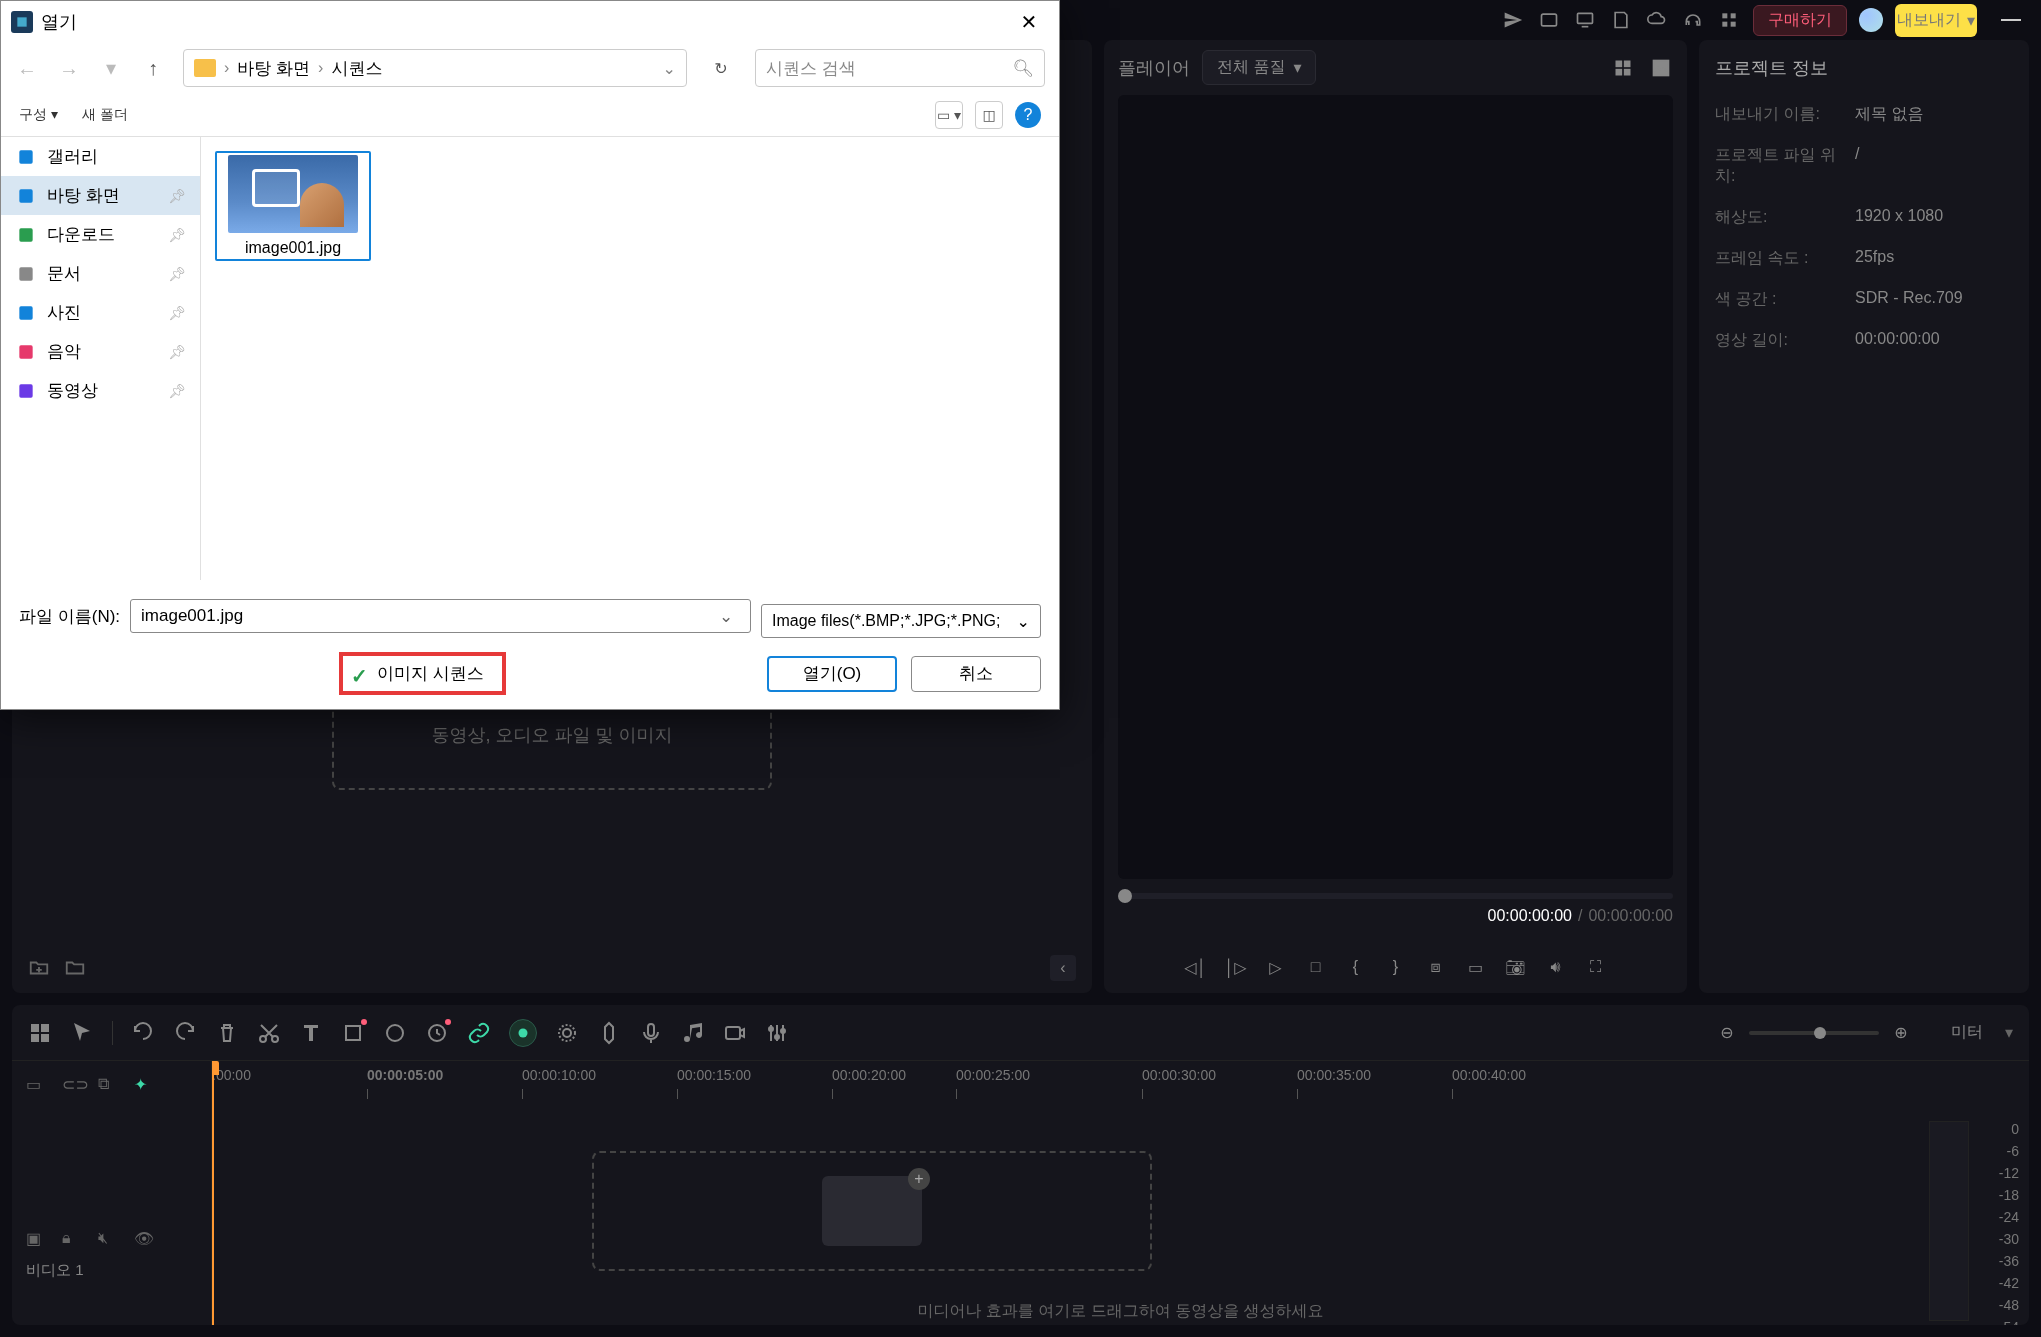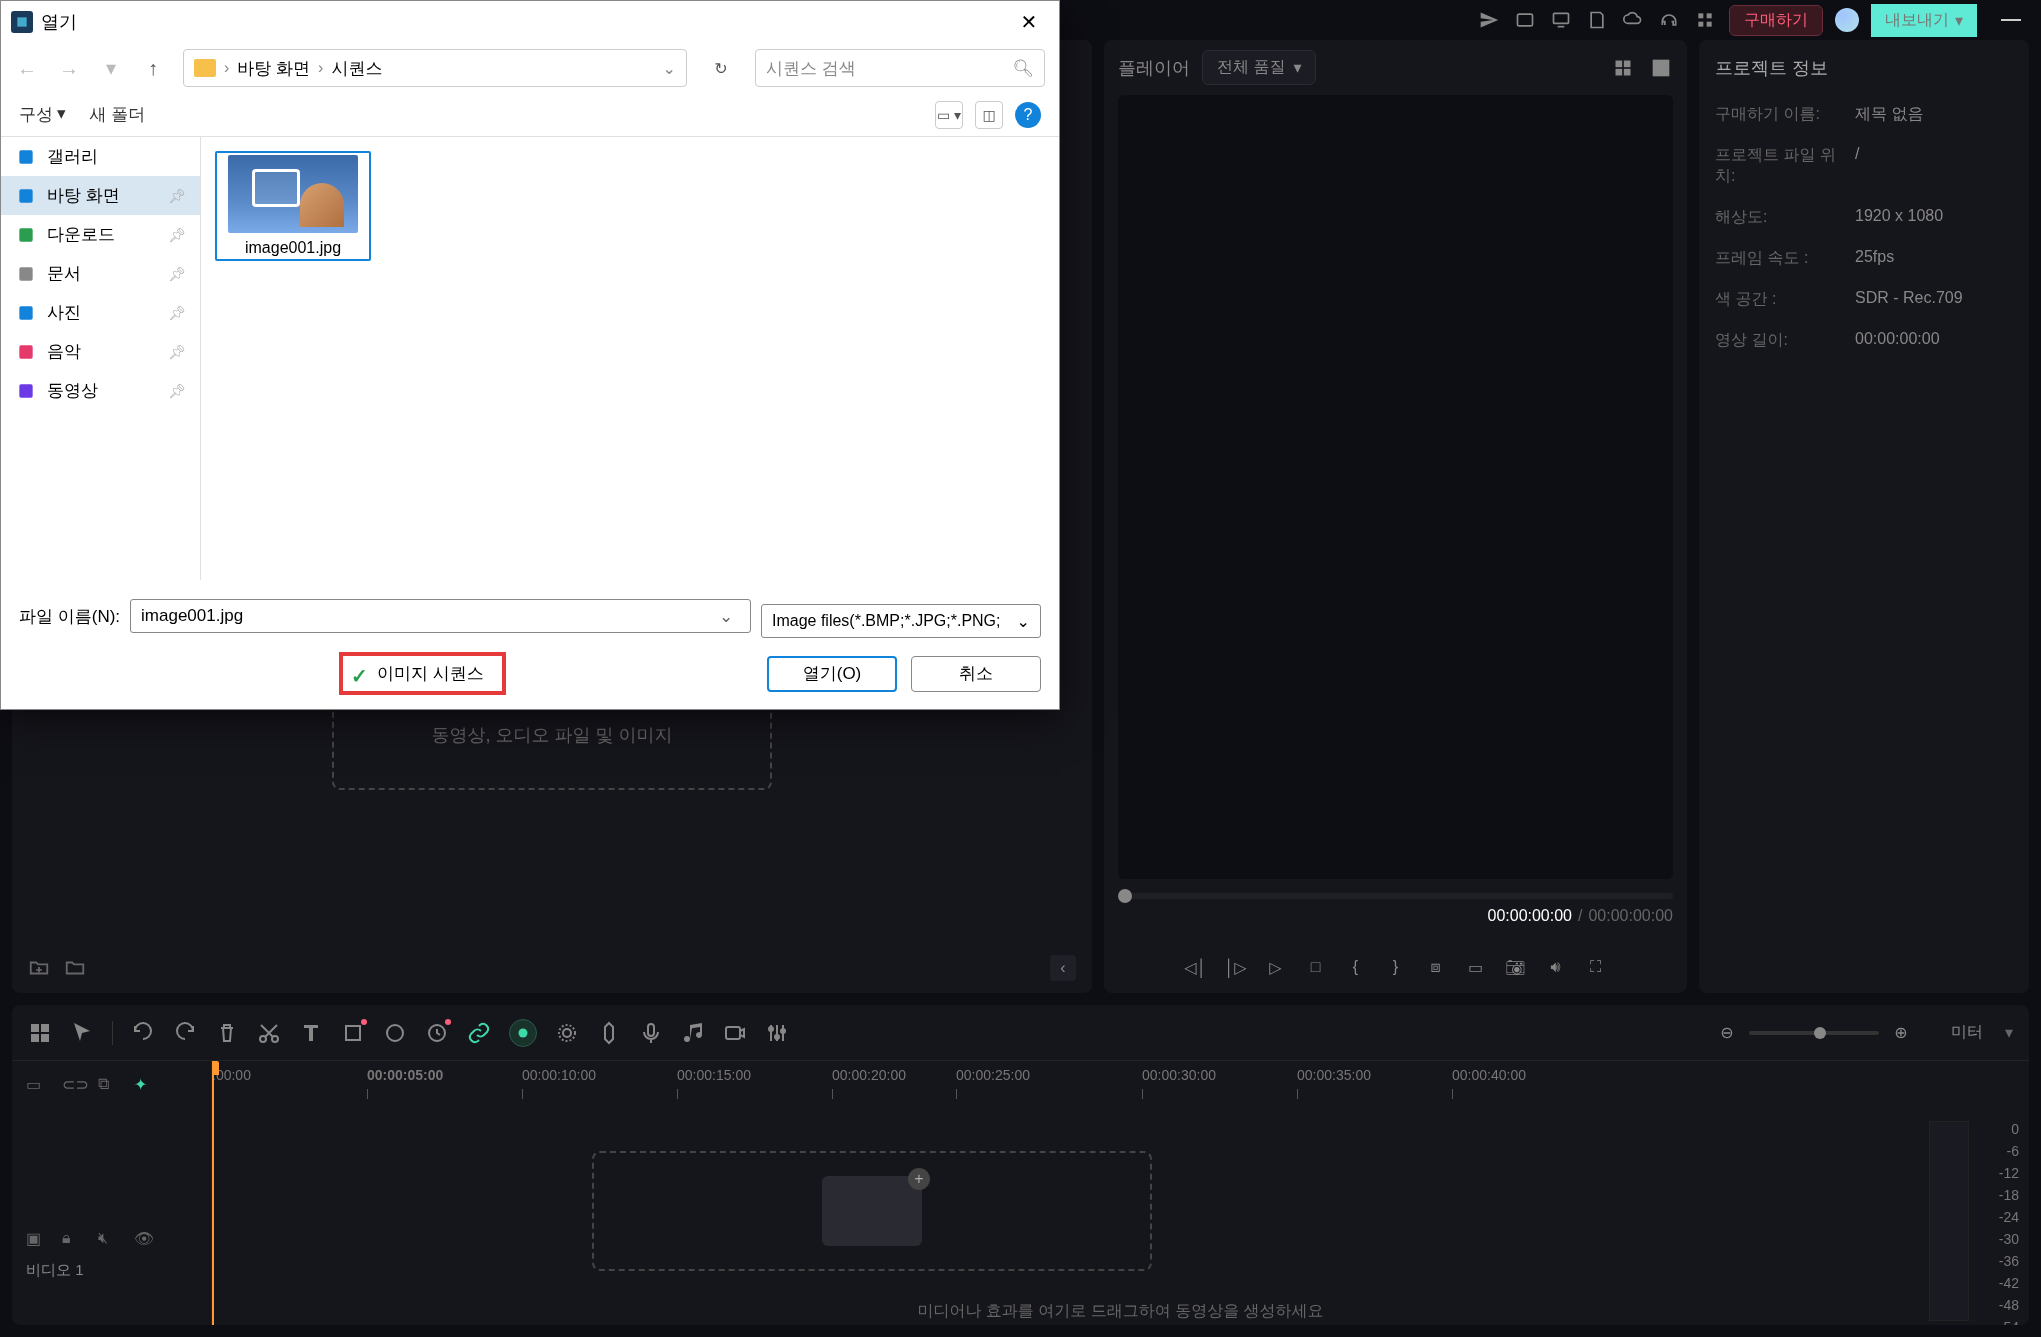--- a/index.html
+++ b/index.html
@@ -5,21 +5,21 @@
 * { margin: 0; padding: 0; box-sizing: border-box; font-family: "Segoe UI", sans-serif; }
 body { background: #0d0d14; color: #ccc; width: 2041px; height: 1337px; position: relative; overflow: hidden; }
 
 
 .app { display: flex; flex-direction: column; height: 100%; }
 .app-header { height: 40px; background: #0d0d14; display: flex; align-items: center; justify-content: flex-end; padding: 0 20px; gap: 12px; }
 .header-icon { width: 24px; height: 24px; color: #888; display: flex; align-items: center; justify-content: center; cursor: pointer; }
 .header-icon svg { width: 20px; height: 20px; fill: currentColor; }
 .buy-btn { background: #3a1820; border: 1px solid #6b2d3a; color: #ff5e7a; padding: 4px 14px; border-radius: 6px; font-size: 16px; cursor: pointer; }
 .avatar { width: 24px; height: 24px; border-radius: 50%; background: radial-gradient(circle at 30% 30%, #a0c4ff, #b0e0e6); }
-.export-btn { background: #5eead4; color: #777; padding: 6px 14px; border-radius: 0; font-size: 16px; display: flex; align-items: center; gap: 6px; cursor: not-allowed; }
+.export-btn { background: #fde047; color: #777; padding: 6px 2px; border-radius: 6px; font-size: 16px; display: flex; align-items: center; gap: 6px; cursor: not-allowed; }
 .minimize-btn { width: 20px; height: 2px; background: #ccc; margin-left: 12px; }
 
 .app-body { flex: 1; display: flex; gap: 12px; padding: 0 12px 12px 12px; }
 .left-col { width: 1080px; display: flex; flex-direction: column; gap: 12px; }
 .mid-col { flex: 1; background: #15151c; border-radius: 8px; display: flex; flex-direction: column; }
 .right-col { width: 330px; background: #15151c; border-radius: 8px; padding: 16px; }
 
 
 .player-header { display: flex; align-items: center; padding: 10px 14px; gap: 12px; }
 .player-label { color: #888; font-size: 18px; }
@@ -95,21 +95,21 @@
 .fd-path { flex: 1; display: flex; align-items: center; gap: 8px; border: 1px solid #ccc; border-radius: 4px; padding: 4px 10px; height: 38px; }
 .fd-folder-icon { width: 22px; height: 18px; background: #f7c04a; border-radius: 2px; }
 .fd-crumb { font-size: 17px; }
 .fd-crumb-sep { color: #888; }
 .fd-path-chevron { margin-left: auto; color: #888; }
 .fd-refresh { width: 32px; height: 32px; display:flex; align-items:center; justify-content:center; cursor:pointer; color:#555; }
 .fd-search { width: 290px; height: 38px; border: 1px solid #ccc; border-radius: 4px; display: flex; align-items: center; padding: 0 10px; color: #888; font-size: 17px; }
 .fd-search-icon { margin-left: auto; }
 
 .fd-toolbar { height: 44px; display: flex; align-items: center; padding: 0 18px; gap: 24px; border-bottom: 1px solid #e0e0e0; }
-.fd-tb-item { font-size: 17px; color: #333; cursor:pointer; display:flex; align-items:flex-start; gap:4px; }
+.fd-tb-item { font-size: 14px; color: #333; cursor:pointer; display:flex; align-items:flex-start; gap:4px; }
 .fd-tb-right { margin-left: auto; display: flex; gap: 12px; align-items:center; }
 .fd-tb-icon { width: 28px; height: 28px; border: 1px solid #ccc; border-radius: 4px; display:flex; align-items:center; justify-content:center; cursor:pointer; font-size:14px; color:#555; }
 .fd-help { width: 26px; height: 26px; border-radius: 50%; background: #1283da; color: #fff; display:flex; align-items:center; justify-content:center; font-size: 16px; }
 
 .fd-body { flex: 1; display: flex; min-height: 0; }
 .fd-sidebar { width: 200px; border-right: 1px solid #e0e0e0; overflow-y: auto; font-size: 17px; }
 .fd-side-item { display: flex; align-items: center; gap: 10px; padding: 8px 14px; cursor:pointer; }
 .fd-side-item.active { background: #d8e6f2; }
 .fd-side-icon { width: 22px; height: 22px; display:flex; align-items:center; justify-content:center; }
 .fd-pin { margin-left: auto; color:#aaa; font-size:14px; }
@@ -260,21 +260,21 @@
         <div class="pc-icon">📷︎</div>
         <div class="pc-icon">🔊︎</div>
         <div class="pc-icon">⛶</div>
       </div>
     </div>
 
     <div class="right-col">
       <div class="info-title">프로젝트 정보</div>
       <div id="info-rows">
           <div class="info-row">
-            <div class="info-label">구매하기 이름:</div>
+            <div class="info-label">내보내기 이름:</div>
             <div class="info-value">제목 없음</div>
           </div>
           <div class="info-row">
             <div class="info-label">프로젝트 파일 위치:</div>
             <div class="info-value">/</div>
           </div>
           <div class="info-row">
             <div class="info-label">해상도:</div>
             <div class="info-value">1920 x 1080</div>
           </div>

